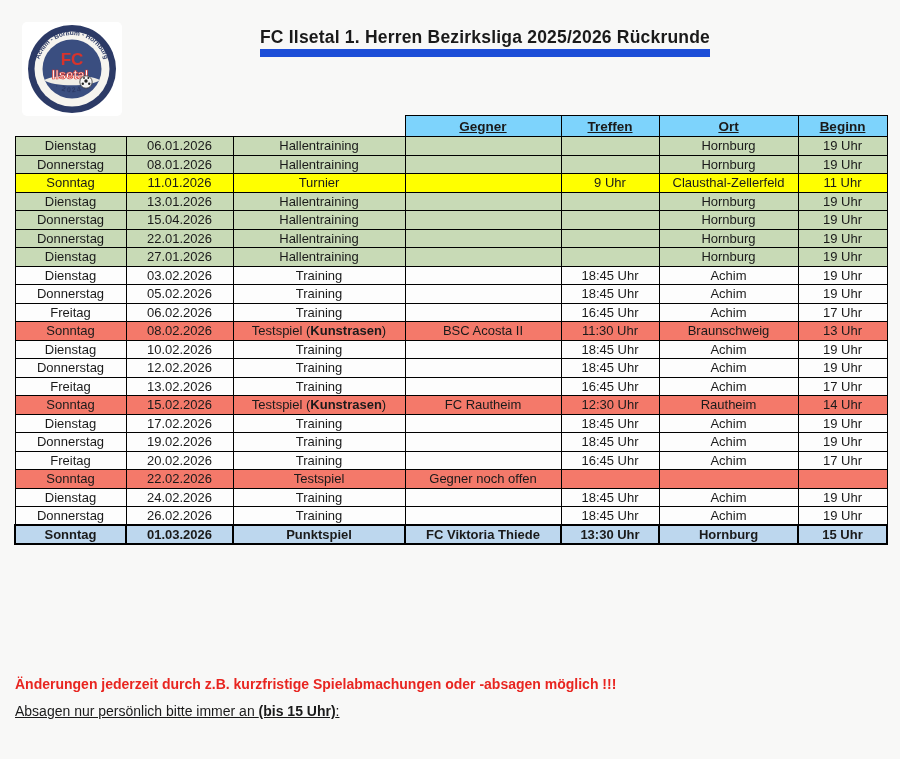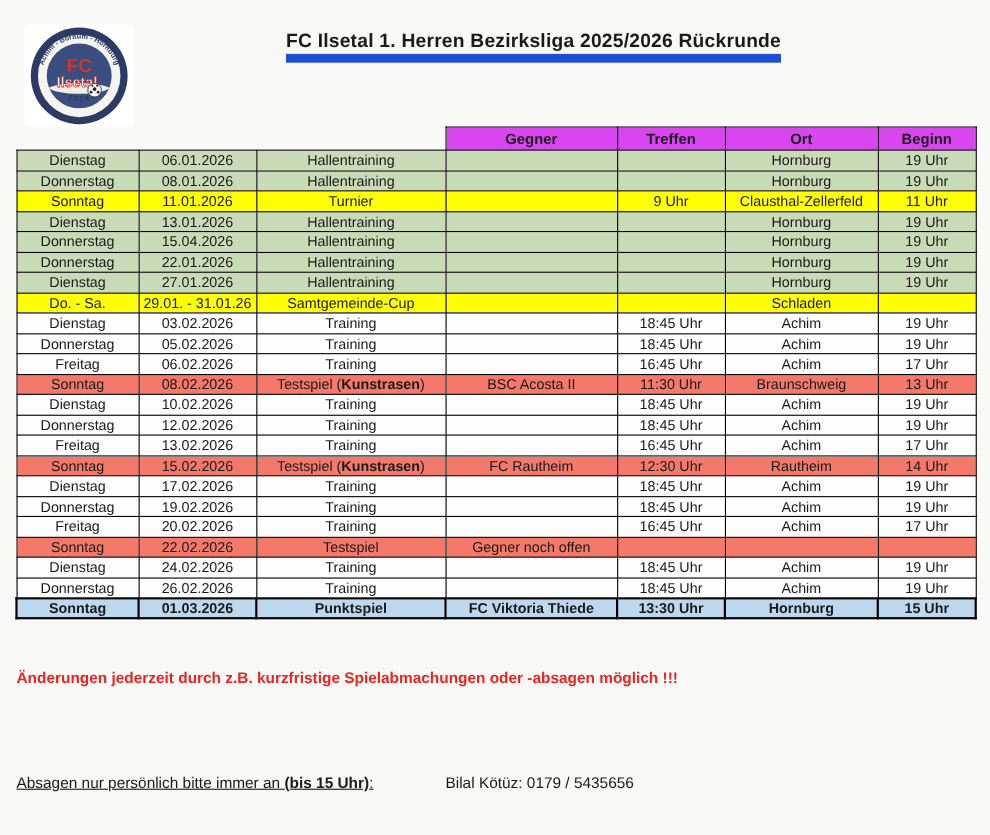--- a/index.html
+++ b/index.html
@@ -22,29 +22,29 @@
   }
   .title span{ display:inline-block; border-bottom:8px solid #1d4ed8; padding-bottom:1px; }
 
   .table-wrap{ position:absolute; left:14px; top:115px; width:872px; }
   table{ width:872px; border-collapse:collapse; table-layout:fixed; }
   th, td{
     border:1px solid #000; height:18.5px; padding:0 2px;
     font-size:13px; text-align:center; vertical-align:middle;
     overflow:hidden; white-space:nowrap;
   }
-  thead th{ background:#d946ef; font-weight:bold; height:21px; font-size:13.5px; }
+  thead th{ background:#7dd3fc; font-weight:bold; height:21px; font-size:13.5px;text-decoration:underline; }
   .ghost{ border:none; background:transparent; }
   .row-green td{ background:var(--c-green); }
   .row-yellow td{ background:var(--c-yellow); }
   .row-white td{ background:#fdfdfd; }
   .row-red td{ background:var(--c-red); }
   .row-blue td{ background:var(--c-blue); font-weight:bold; border-width:2px; }
 
-  .warnings{ position:absolute; left:15px; top:604px; color:var(--c-warn); font-weight:bold; font-size:14px; line-height:24px; }
+  .warnings{ position:absolute; left:15px; top:672px; color:var(--c-warn); font-weight:bold; font-size:14px; line-height:24px; }
   .contact-line{ position:absolute; left:15px; top:703px; font-size:14px; }
   .contact-line .underlined{ text-decoration:underline; }
   .contact-value{ position:absolute; left:390px; top:0; white-space:nowrap; }
 </style>
 </head>
 <body>
 
 <div class="logo-wrap">
   <svg width="100" height="94" viewBox="0 0 100 94">
     <rect x="0" y="0" width="100" height="94" rx="5" fill="#ffffff"></rect>
@@ -154,29 +154,20 @@
         </tr>
         <tr class="row-green">
           <td>Dienstag</td>
           <td>27.01.2026</td>
           <td>Hallentraining</td>
           <td></td>
           <td></td>
           <td>Hornburg</td>
           <td>19 Uhr</td>
         </tr>
-        <tr class="row-yellow">
-          <td>Do. - Sa.</td>
-          <td>29.01. - 31.01.26</td>
-          <td>Samtgemeinde-Cup</td>
-          <td></td>
-          <td></td>
-          <td>Schladen</td>
-          <td></td>
-        </tr>
         <tr class="row-white">
           <td>Dienstag</td>
           <td>03.02.2026</td>
           <td>Training</td>
           <td></td>
           <td>18:45 Uhr</td>
           <td>Achim</td>
           <td>19 Uhr</td>
         </tr>
         <tr class="row-white">
@@ -308,14 +299,13 @@
       </tbody>
   </table>
 </div>
 
 <div class="warnings">
   <div>Änderungen jederzeit durch z.B. kurzfristige Spielabmachungen oder -absagen möglich !!!</div>
 </div>
 
 <div class="contact-line">
   <span class="underlined"><span>Absagen nur persönlich bitte immer an </span><b>(bis 15 Uhr)</b><span>:</span></span>
-  <span class="contact-value">Bilal Kötüz: 0179 / 5435656</span>
 </div>
 
 </body></html>

